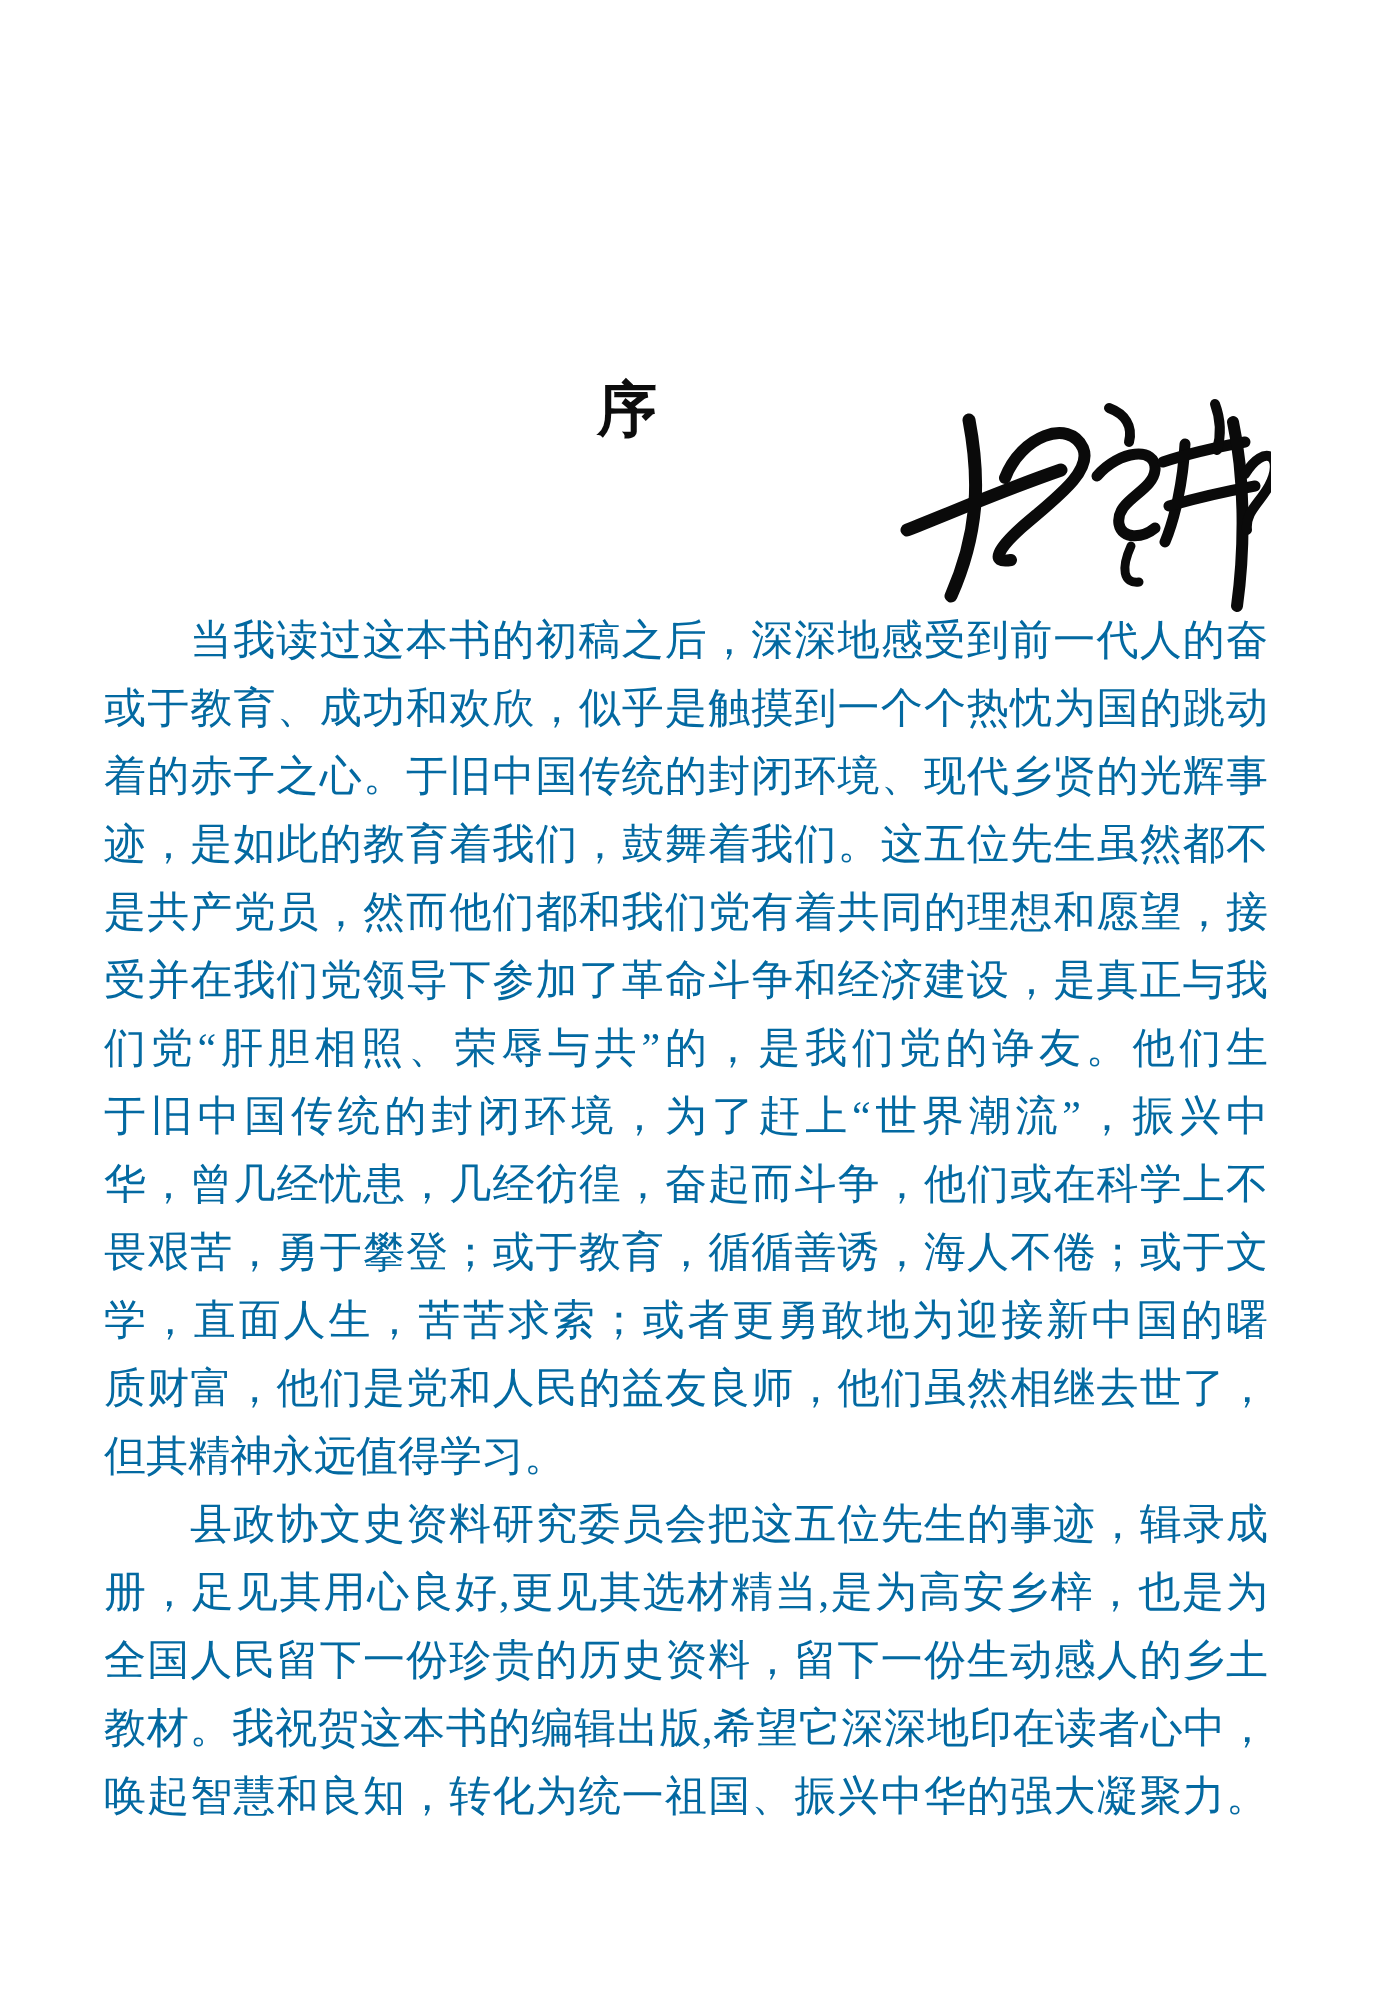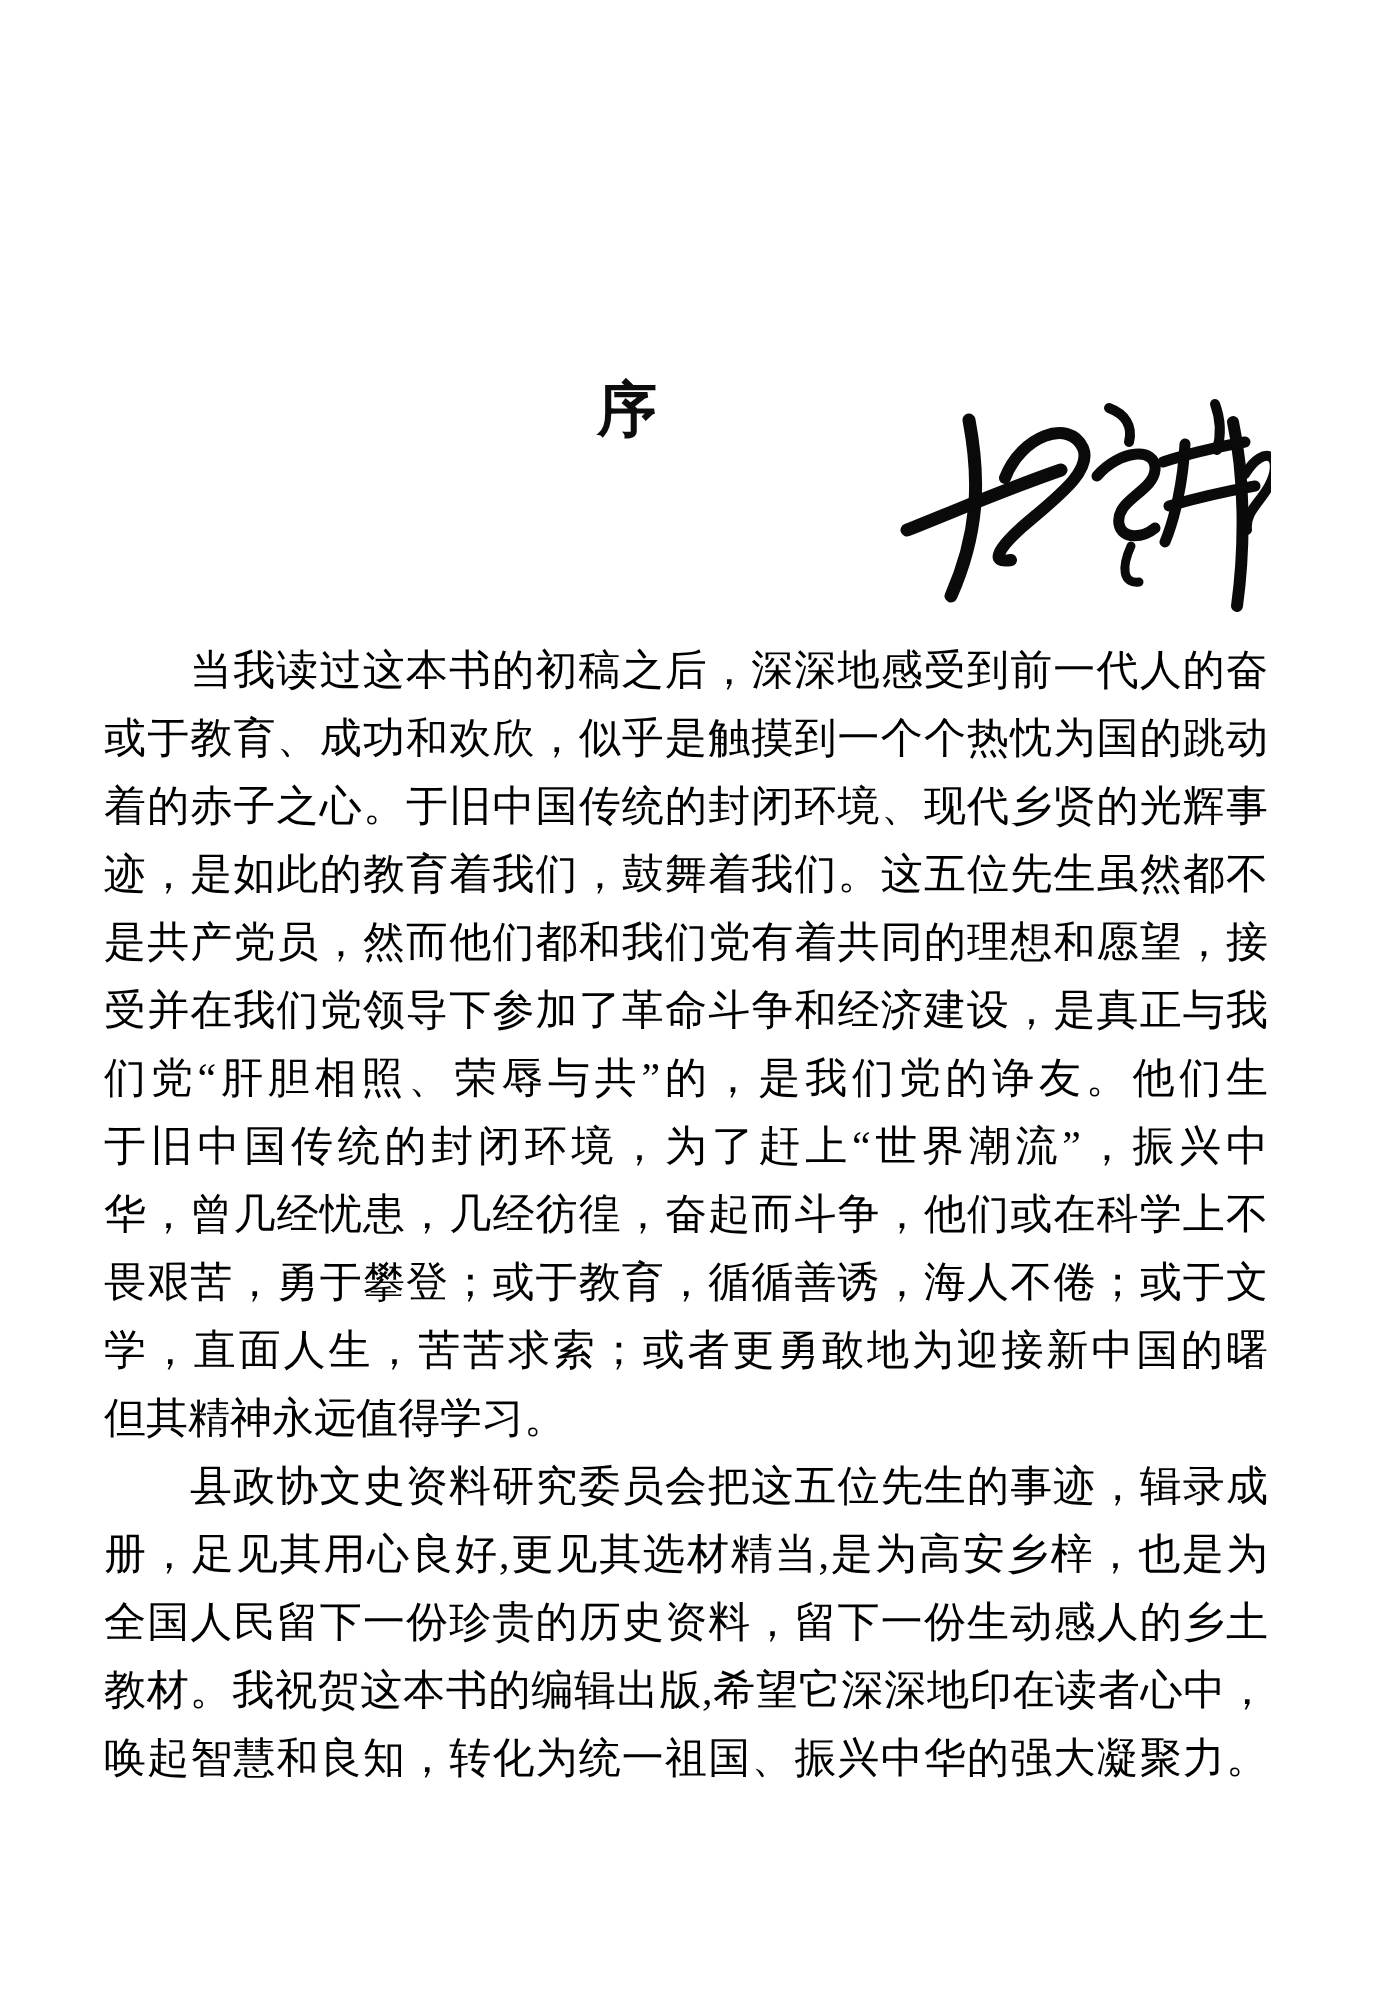--- a/index.html
+++ b/index.html
@@ -31,24 +31,24 @@
     width: 378px; height: 242px;
   }
   .signature path {
     fill: none;
     stroke: #0a0a0a;
     stroke-linecap: round;
     stroke-linejoin: round;
   }
   .body-text {
     position: absolute;
-    left: 104px; top: 636px; width: 1164px;
+    left: 104px; top: 606px; width: 1164px;
     font-size: 42px;
     line-height: 68px;
-    color: #000000;
+    color: #0369a1;
     font-weight: 500;
   }
   .line {
     text-align: justify;
     text-align-last: justify;
     text-justify: inter-character;
   }
   .line.indent { text-indent: 86px; }
   .line.flush-left {
     text-align: left;
@@ -87,20 +87,21 @@
       <div class="line">或于教育、成功和欢欣，似乎是触摸到一个个热忱为国的跳动</div>
       <div class="line">着的赤子之心。于旧中国传统的封闭环境、现代乡贤的光辉事</div>
       <div class="line">迹，是如此的教育着我们，鼓舞着我们。这五位先生虽然都不</div>
       <div class="line">是共产党员，然而他们都和我们党有着共同的理想和愿望，接</div>
       <div class="line">受并在我们党领导下参加了革命斗争和经济建设，是真正与我</div>
       <div class="line">们党“肝胆相照、荣辱与共”的，是我们党的诤友。他们生</div>
       <div class="line">于旧中国传统的封闭环境，为了赶上“世界潮流”，振兴中</div>
       <div class="line">华，曾几经忧患，几经彷徨，奋起而斗争，他们或在科学上不</div>
       <div class="line">畏艰苦，勇于攀登；或于教育，循循善诱，海人不倦；或于文</div>
       <div class="line">学，直面人生，苦苦求索；或者更勇敢地为迎接新中国的曙</div>
+      <div class="line">质财富，他们是党和人民的益友良师，他们虽然相继去世了，</div>
       <div class="line flush-left">但其精神永远值得学习。</div>
     </div>
     <div class="para">
       <div class="line indent">县政协文史资料研究委员会把这五位先生的事迹，辑录成</div>
       <div class="line">册，足见其用心良好,更见其选材精当,是为高安乡梓，也是为</div>
       <div class="line">全国人民留下一份珍贵的历史资料，留下一份生动感人的乡土</div>
       <div class="line">教材。我祝贺这本书的编辑出版,希望它深深地印在读者心中，</div>
       <div class="line">唤起智慧和良知，转化为统一祖国、振兴中华的强大凝聚力。</div>
     </div>
   </main>

